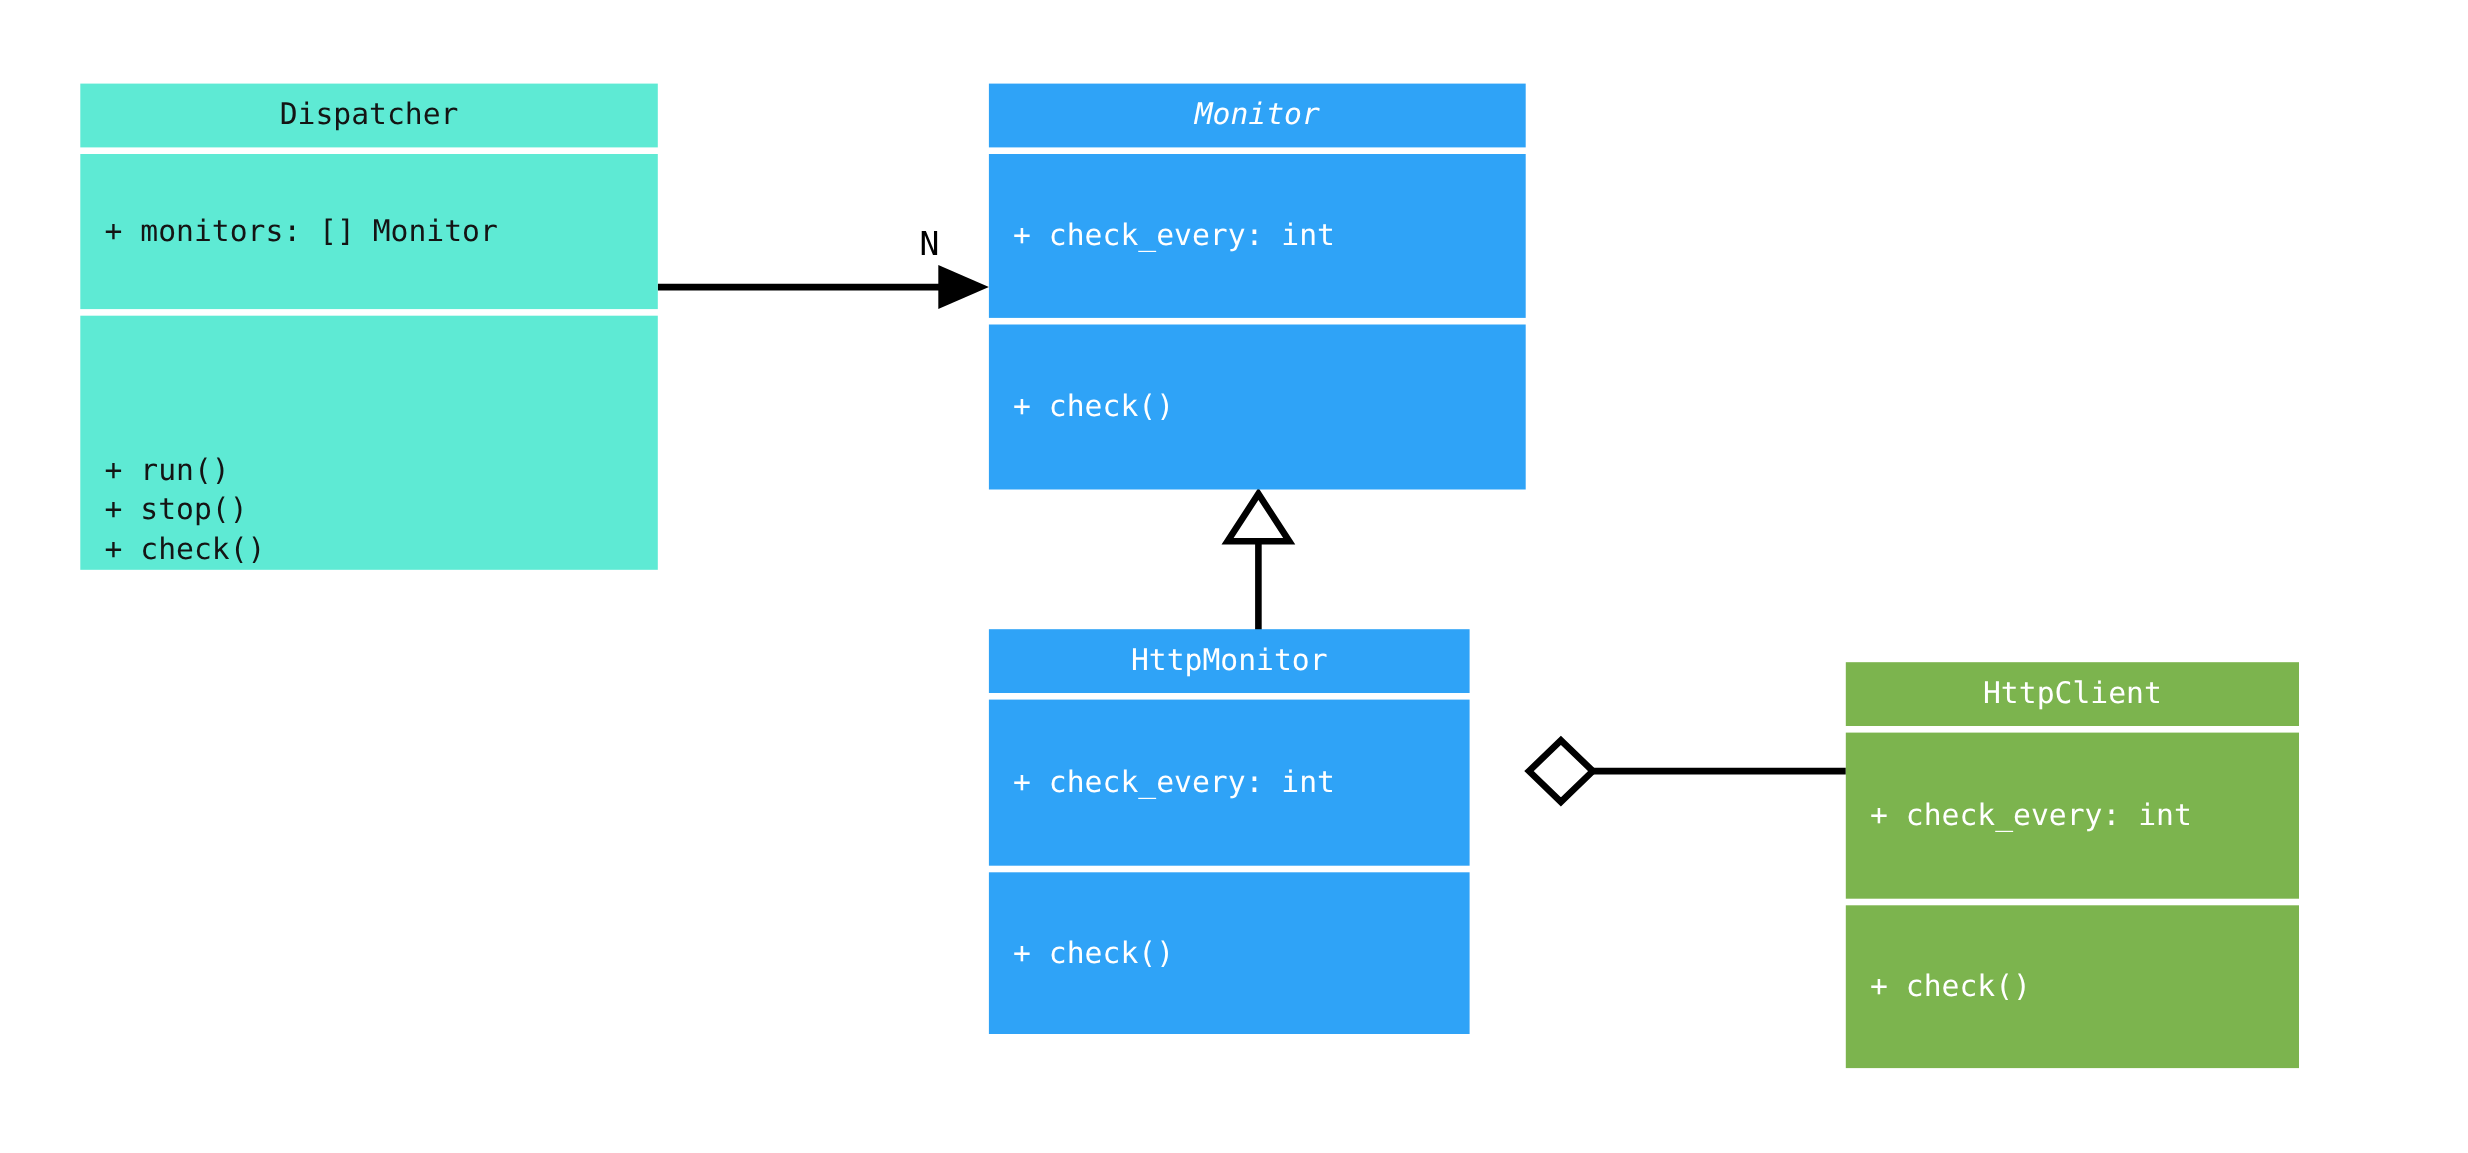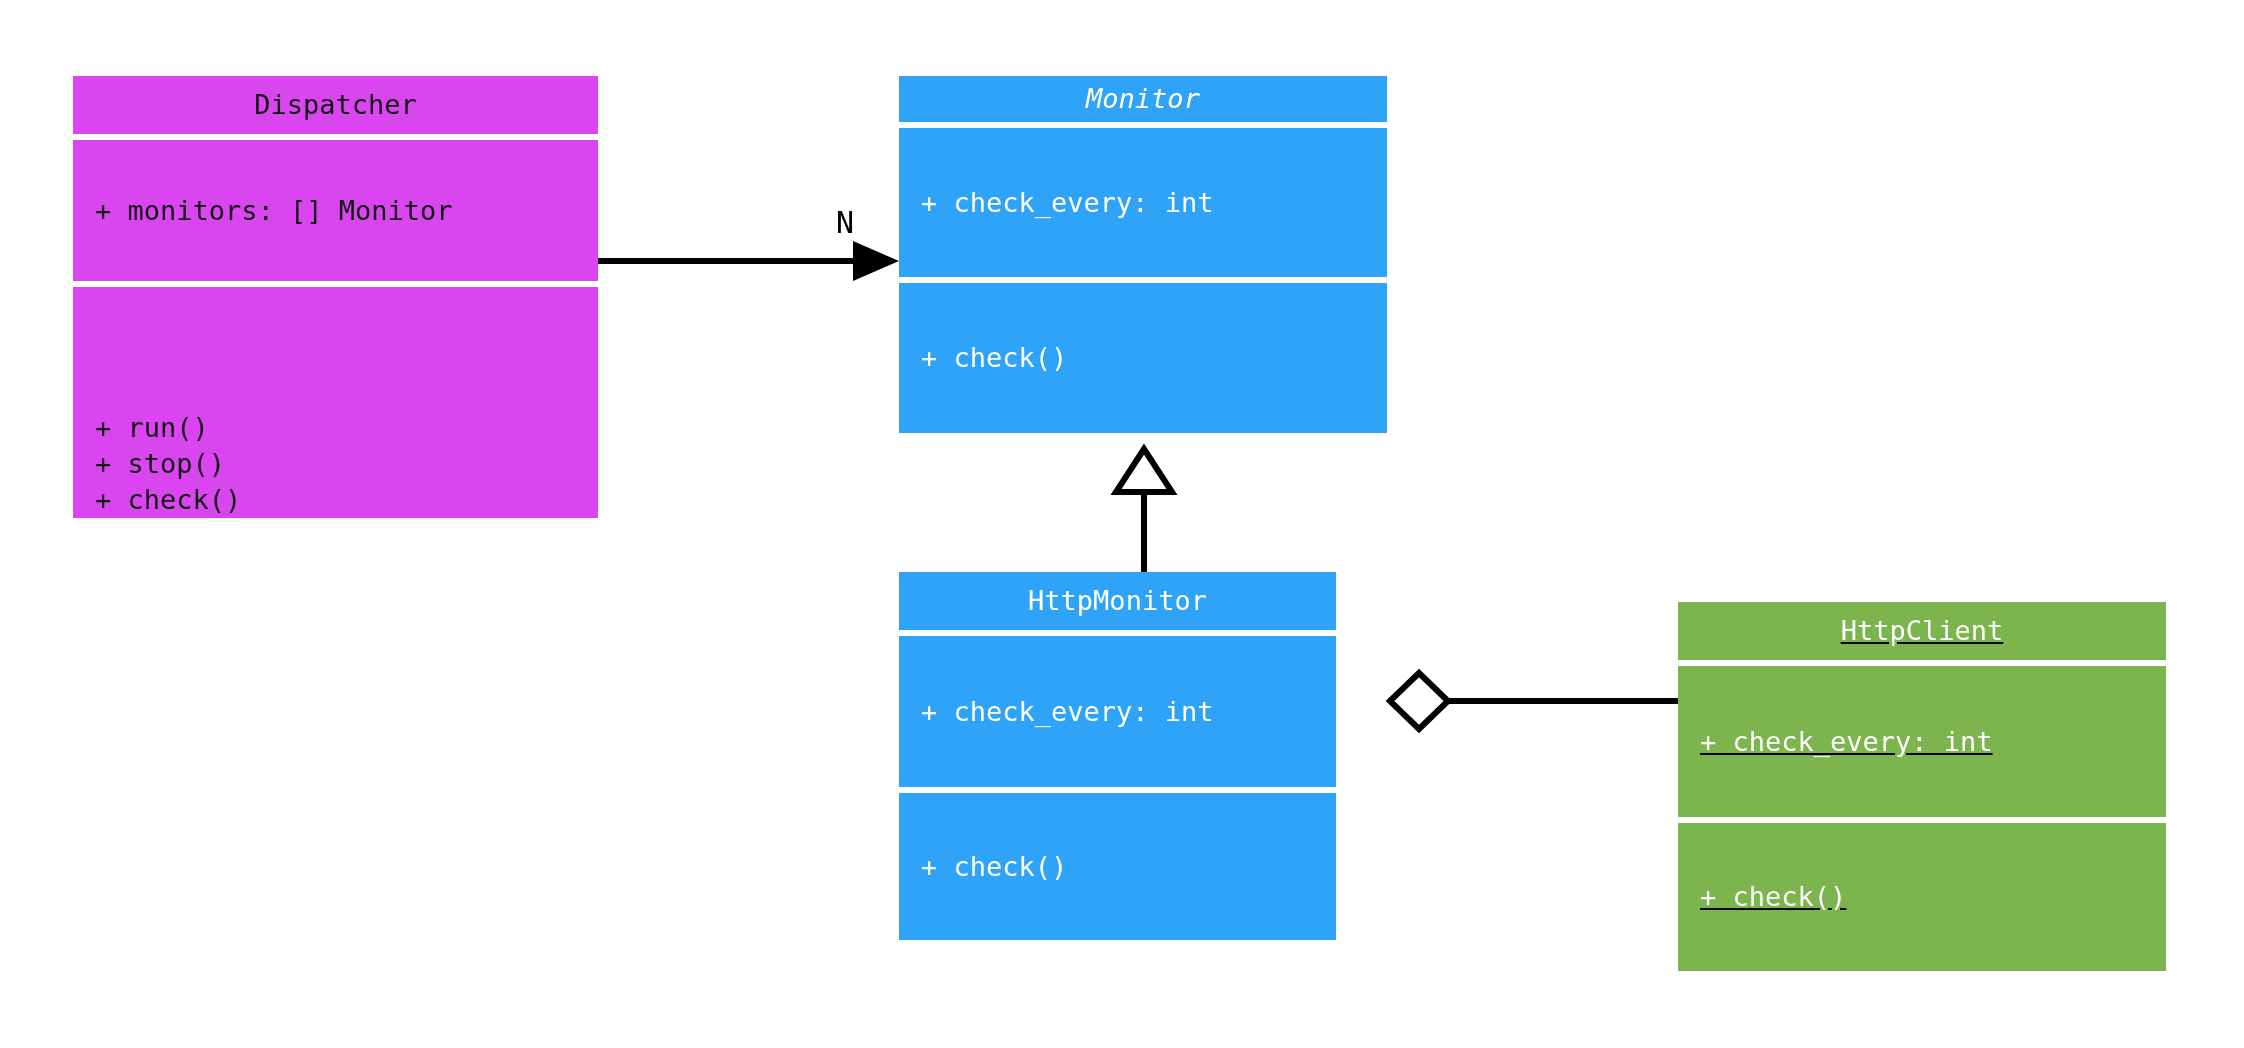--- a/index.html
+++ b/index.html
@@ -42,42 +42,42 @@
     font-size: 27px;
     line-height: 36px;
     white-space: pre;
     box-sizing: border-box;
   }
   .sec.title {
     align-items: center;
     padding-left: 0;
     font-size: 27px;
   }
-  .node.yellow .sec { background: #d946ef; color: #141414; }
+  .node.yellow .sec { background: #5eead4; color: #141414; }
   .node.blue   .sec { background: #2FA3F7; color: #ffffff; }
   .node.green  .sec { background: #7CB44E; color: #ffffff; }
   .title-italic .title { font-style: italic; }
 
   
   .node-dispatcher  { left: 73px;   top: 76px;  width: 525px; }
   .node-dispatcher  .title   { height: 58px; }
   .node-dispatcher  .attrs   { height: 141px; }
   .node-dispatcher  .methods { height: 231px; justify-content: flex-end; }
 
   .node-monitor     { left: 899px;  top: 76px;  width: 488px; }
-  .node-monitor     .title   { height: 46px; }
+  .node-monitor     .title   { height: 58px; }
   .node-monitor     .attrs   { height: 149px; }
   .node-monitor     .methods { height: 150px; }
 
   .node-httpmonitor { left: 899px;  top: 572px; width: 437px; }
   .node-httpmonitor .title   { height: 58px; }
   .node-httpmonitor .attrs   { height: 151px; }
   .node-httpmonitor .methods { height: 147px; }
 
-  .node-httpclient  { left: 1678px; top: 602px; width: 488px; text-decoration: underline; }
+  .node-httpclient  { left: 1678px; top: 602px; width: 412px; }
   .node-httpclient  .title   { height: 58px; }
   .node-httpclient  .attrs   { height: 151px; }
   .node-httpclient  .methods { height: 148px; }
 
   .edge-label {
     position: absolute;
     left: 823px;
     top: 203px;
     width: 44px;
     text-align: center;

